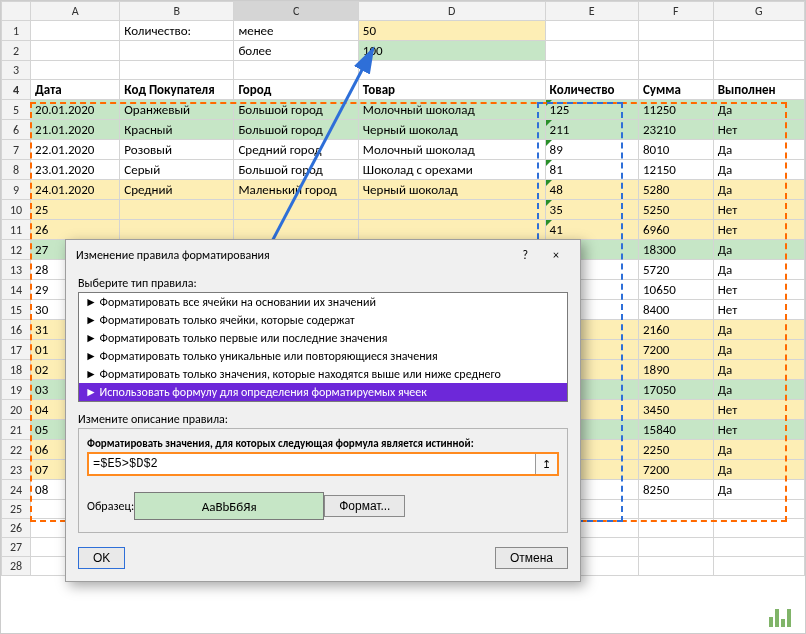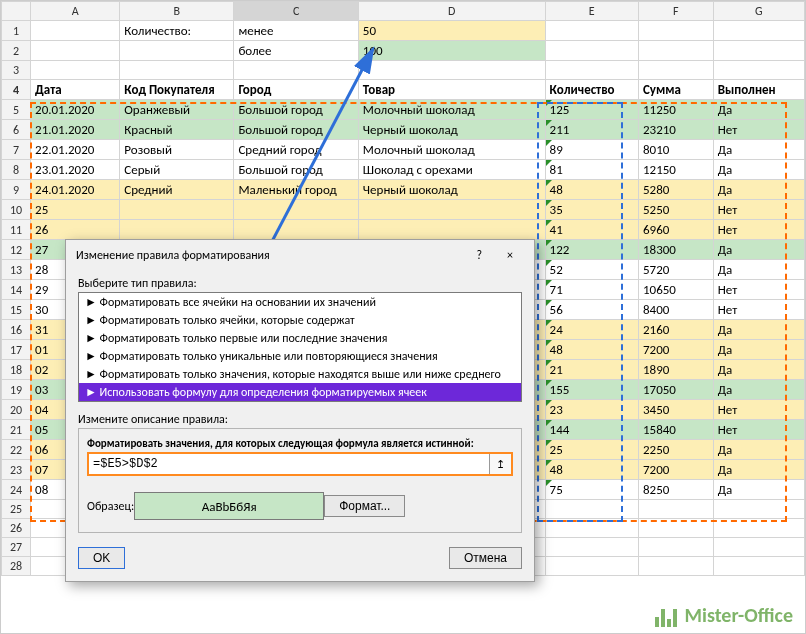--- a/index.html
+++ b/index.html
@@ -74,21 +74,21 @@
   }
   
   .arrow-svg {
     position: absolute;
     pointer-events: none;
   }
   
   .dialog {
     position: absolute;
     left: 64px; top: 238px;
-    width: 470px;
+    width: 516px;
     background: #f0f0f0;
     border: 1px solid #9e9e9e;
     box-shadow: 4px 4px 12px rgba(0,0,0,0.35);
     font-size: 12px;
     color: #000;
   }
   .dlg-title {
     padding: 8px 10px 6px 10px;
     font-size: 12px;
     display: flex;
@@ -539,14 +539,13 @@
       <button class="btn primary">OK</button>
       <button class="btn">Отмена</button>
     </div>
   </div>
 </div>
 
 <div class="watermark">
   <span class="bars">
     <span style="height:10px"></span><span style="height:18px"></span><span style="height:8px"></span><span style="height:18px"></span>
   </span>
-  <span>Mister-Office</span>
 </div>
 
 </body></html>

